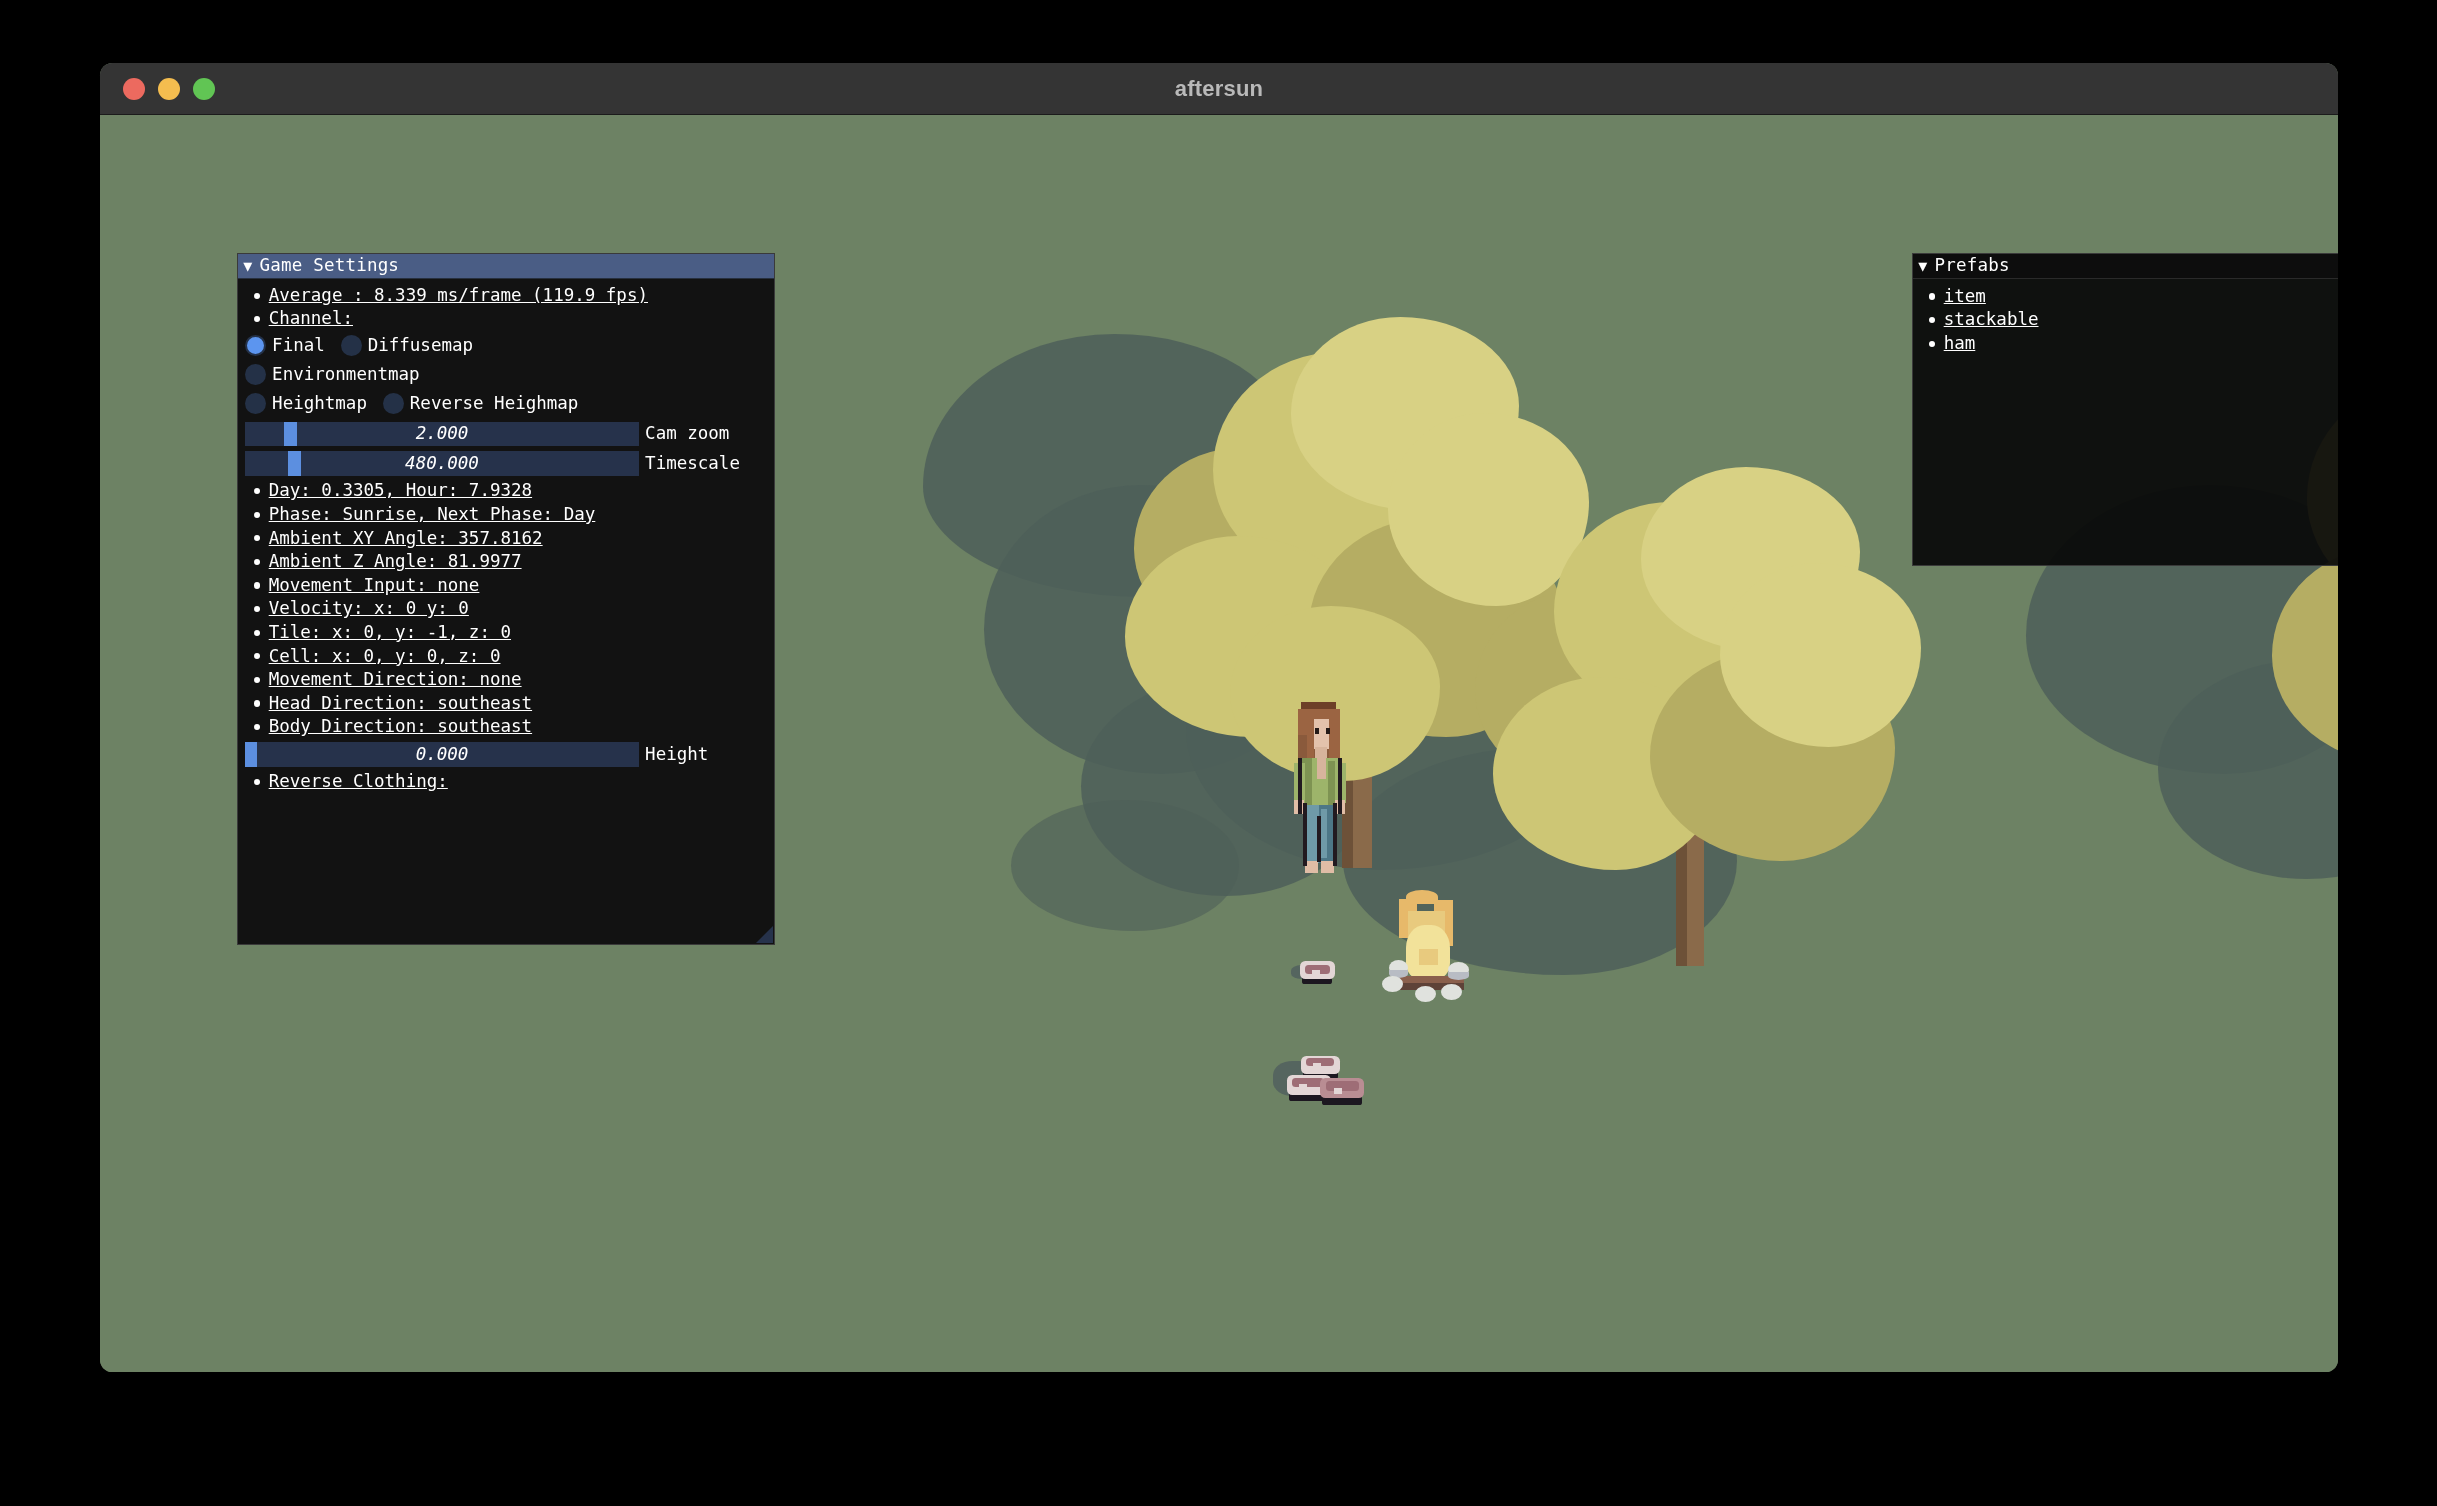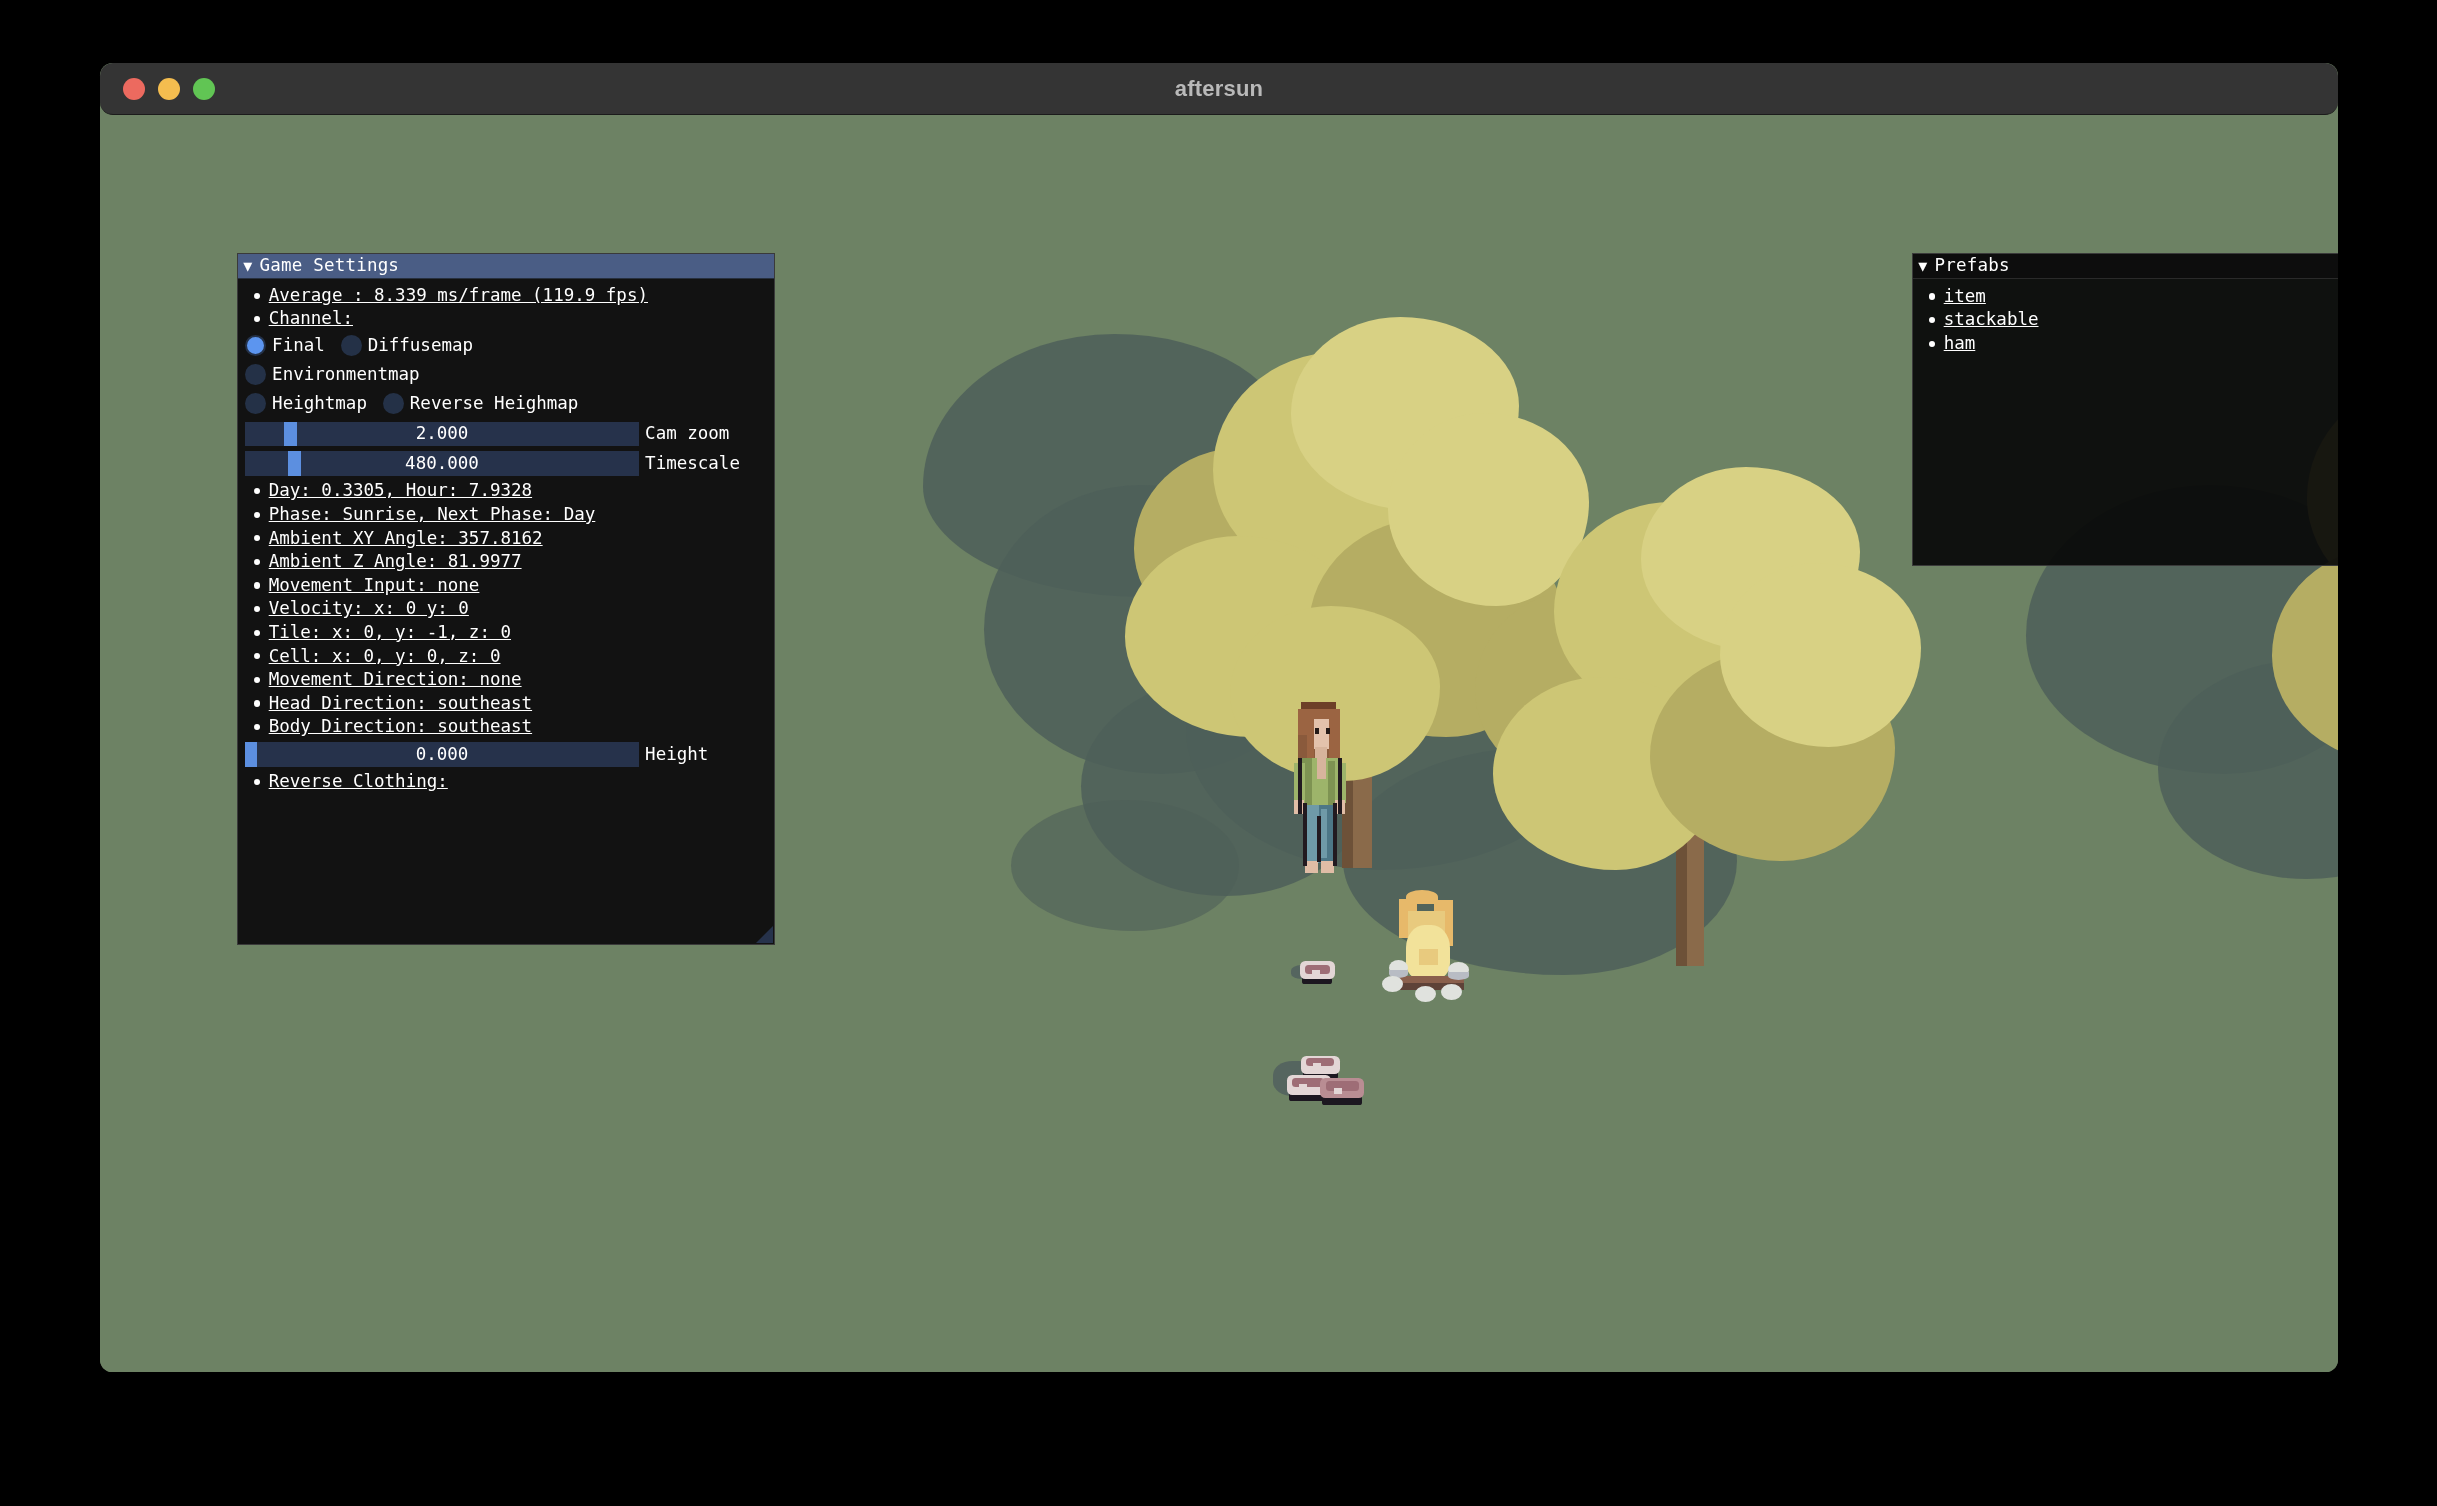--- a/index.html
+++ b/index.html
@@ -19,21 +19,21 @@
     border-radius: 12.3px;
     overflow: hidden;
     box-shadow: 0 5.3px 23px rgba(0,0,0,.75);
     background: #6d8264;
   }
   #titlebar {
     position: relative;
     height: 52px;
     background: #343434;
     border-bottom: 0.9px solid #1b1b1b;
-    display: flex; align-items: center; border-radius: 13px;
+    display: flex; align-items: center;
   }
   .traffic-lights { display: flex; gap: 13px; margin-left: 23px; }
   .light { width: 22px; height: 22px; border-radius: 50%; }
   .light.close   { background: #ec6a5f; }
   .light.min     { background: #f4bd4f; }
   .light.zoom    { background: #61c554; }
   #window-title {
     position: absolute; left: 0; right: 0; top: 0; bottom: 0;
     display: flex; align-items: center; justify-content: center;
     color: #b9b9b9;
@@ -171,21 +171,21 @@
     position: relative;
     width: 394px; height: 24.5px;
     background: #26324b;
     flex: none;
     display: flex; align-items: center; justify-content: center;
   }
   .slider .handle {
     position: absolute; top: 0; bottom: 0;
     width: 12.3px; background: #5c8fe0;
   }
-  .slider .val { position: relative; z-index: 2; font-size: 17.5px; }
+  .slider .val { position: relative; z-index: 2; font-size: 17.5px; font-style: italic; }
   .slider-label { margin-left: 6.1px; white-space: nowrap; }
 
   .resize-grip {
     position: absolute; right: 0.9px; bottom: 0.9px;
     width: 0; height: 0;
     border-left: 17.5px solid transparent;
     border-bottom: 17.5px solid #26324b;
   }
 </style>
 </head>

